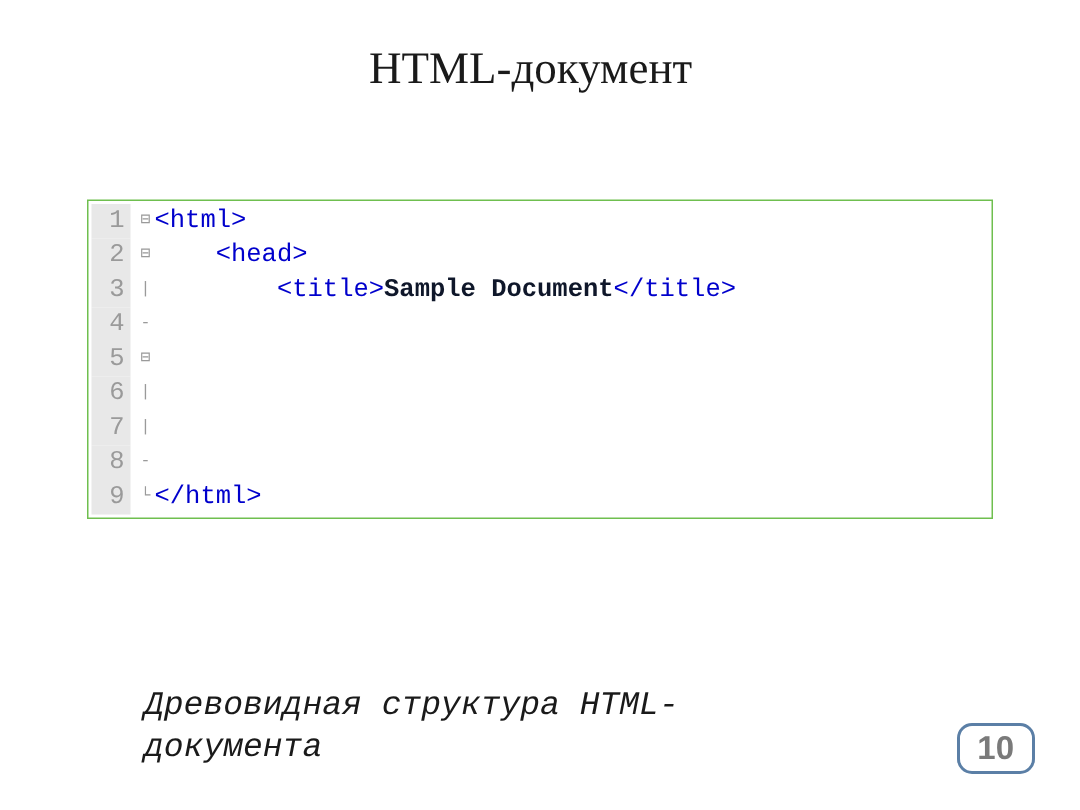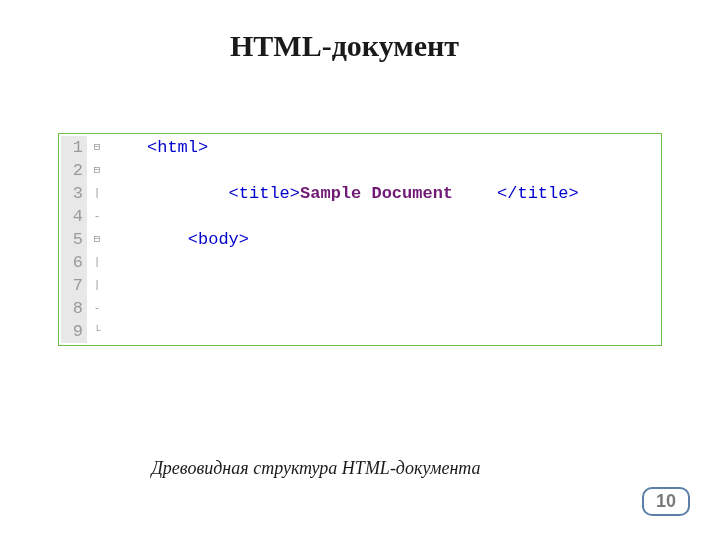--- a/index.html
+++ b/index.html
@@ -7,24 +7,24 @@
     width: 720px;
     height: 540px;
     background: #ffffff;
     font-family: Arial, Helvetica, sans-serif;
     position: relative;
     overflow: hidden;
   }
   .title {
     position: absolute;
     top: 28px;
-    left: 230px;
+    left: 246px;
     width: 300px;
     font-size: 30px;
-    font-weight: 700;
+    font-weight: 400;
     color: #1a1a1a;
     line-height: 1.2;
     font-family: "Times New Roman", Times, serif;
   }
   .code-box {
     position: absolute;
     top: 133px;
     left: 58px;
     width: 604px;
     border: 1px solid #6fbf4f;
@@ -53,59 +53,58 @@
   .fold-col {
     display: inline-block;
     width: 12px;
     color: #9a9a9a;
     font-size: 11px;
     line-height: 23px;
     vertical-align: middle;
     text-align: center;
   }
   .src { display: inline; }
-  .tag { color: #0000cc; margin-left: 44px; }
-  .txt { color: #701a75; font-weight: 700; margin-top: 36px; }
+  .tag { color: #0000cc; }
+  .txt { color: #0f172a; font-weight: 700; margin-top: 36px; }
   .caption {
     position: absolute;
     top: 457px;
     left: 96px;
     width: 440px;
     font-style: italic;
-    font-size: 18px;
+    font-size: 22px;
     color: #1a1a1a;
     line-height: 1.25;
-    font-family: Liberation Serif, serif;
-    text-align: center;
+    font-family: Liberation Mono, monospace;
   }
   .page-num {
     position: absolute;
     bottom: 24px;
     right: 30px;
     border: 2px solid #5b7fa6;
     border-radius: 10px;
     padding: 2px 12px;
-    font-size: 18px;
+    font-size: 22px;
     font-weight: 700;
     color: #7a7a7a;
     font-family: Arial, sans-serif;
   }
 </style>
 </head>
 <body>
 
 <div class="title">HTML-документ</div>
 
 <div class="code-box" id="code-box">
     <div class="code-line"><span class="gutter">1</span><span class="fold-col">⊟</span><span class="src"><span class="tag">&lt;html&gt;</span></span></div>
-    <div class="code-line"><span class="gutter">2</span><span class="fold-col">⊟</span></div>
+    <div class="code-line"><span class="gutter">2</span><span class="fold-col">⊟</span><span class="src"><span class="tag">    &lt;head&gt;</span></span></div>
     <div class="code-line"><span class="gutter">3</span><span class="fold-col">|</span><span class="src"><span class="tag">        &lt;title&gt;</span><span class="txt">Sample Document</span><span class="tag">&lt;/title&gt;</span></span></div>
     <div class="code-line"><span class="gutter">4</span><span class="fold-col">-</span></div>
-    <div class="code-line"><span class="gutter">5</span><span class="fold-col">⊟</span><span class="src"><span class="tag">    &lt;body&gt;</span></span></div>
+    <div class="code-line"><span class="gutter">5</span><span class="fold-col">⊟</span></div>
     <div class="code-line"><span class="gutter">6</span><span class="fold-col">|</span></div>
     <div class="code-line"><span class="gutter">7</span><span class="fold-col">|</span></div>
     <div class="code-line"><span class="gutter">8</span><span class="fold-col">-</span></div>
-    <div class="code-line"><span class="gutter">9</span><span class="fold-col">└</span></div>
+    <div class="code-line"><span class="gutter">9</span><span class="fold-col">└</span><span class="src"><span class="tag">&lt;/html&gt;</span></span></div>
   </div>
 
 <div class="caption">Древовидная структура HTML-документа</div>
 
 <div class="page-num">10</div>
 
 </body></html>

